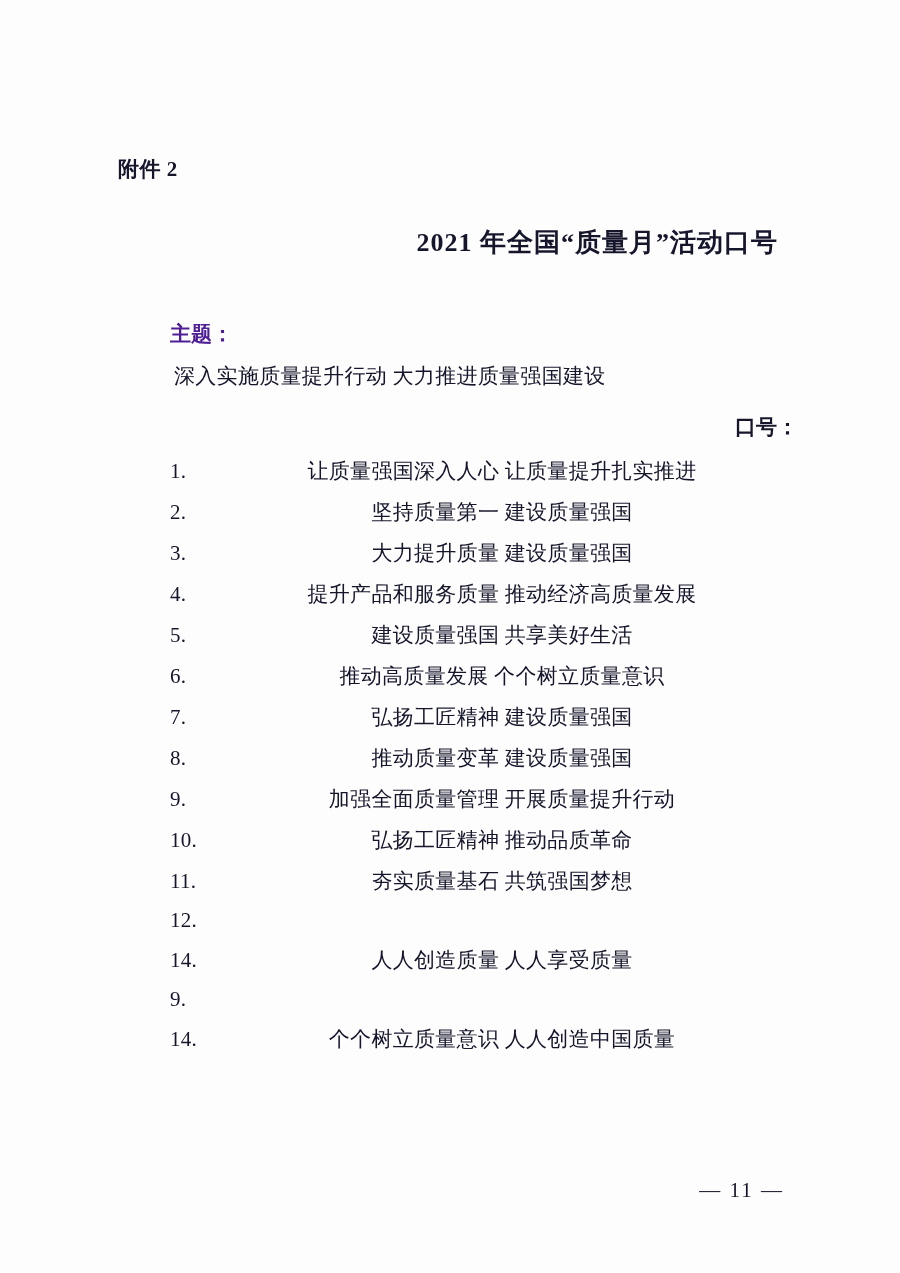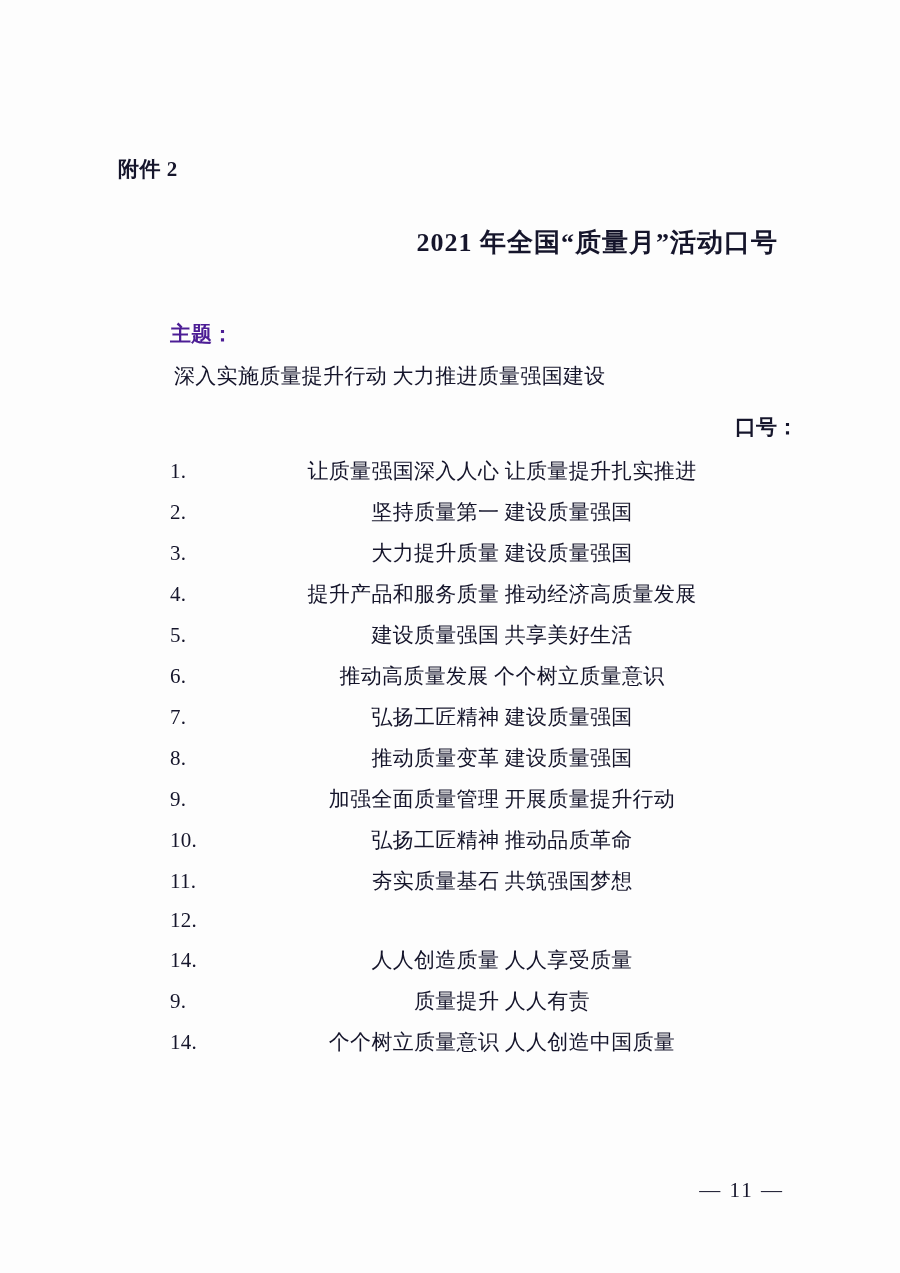--- a/index.html
+++ b/index.html
@@ -162,21 +162,20 @@
       </li>
       <li>
         <span class="num">12.</span>
       </li>
       <li>
         <span class="num">14.</span>
         <span class="txt">人人创造质量  人人享受质量</span>
       </li>
       <li>
         <span class="num">9.</span>
-        <span class="txt">质量提升  人人有责</span>
       </li>
       <li>
         <span class="num">14.</span>
         <span class="txt">个个树立质量意识  人人创造中国质量</span>
       </li>
     </ol>
 
   </div>
 
   <div class="page-number">— 11 —</div>

